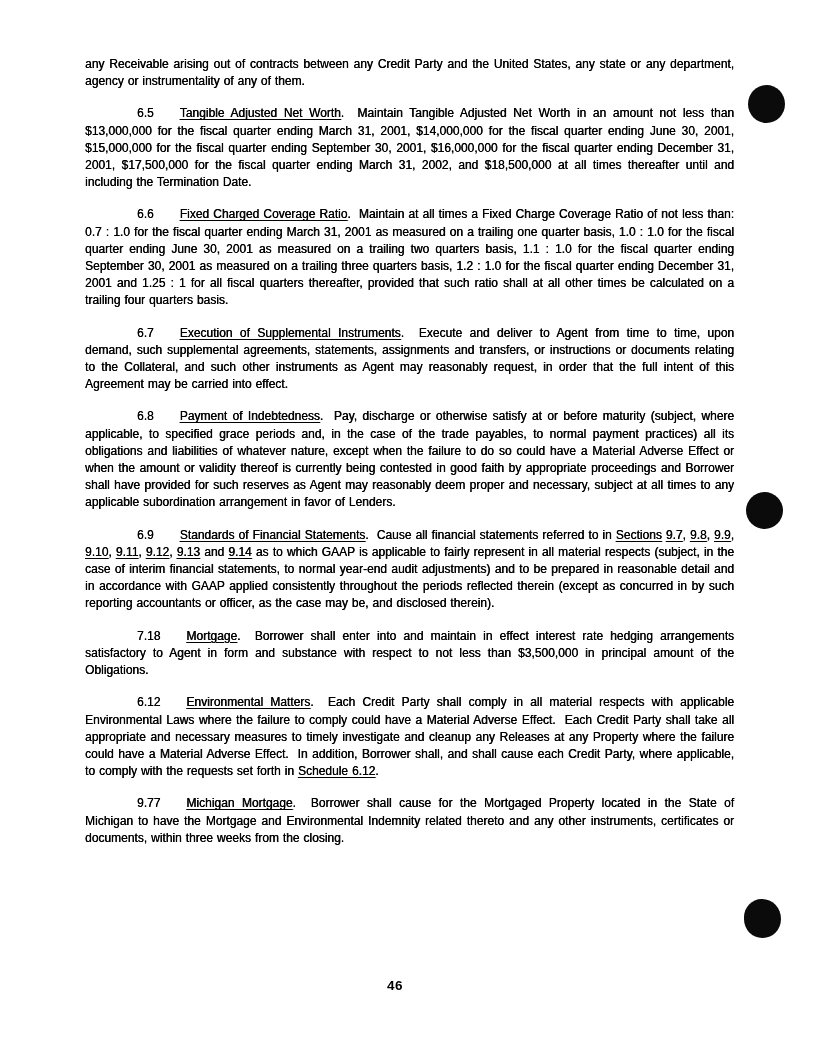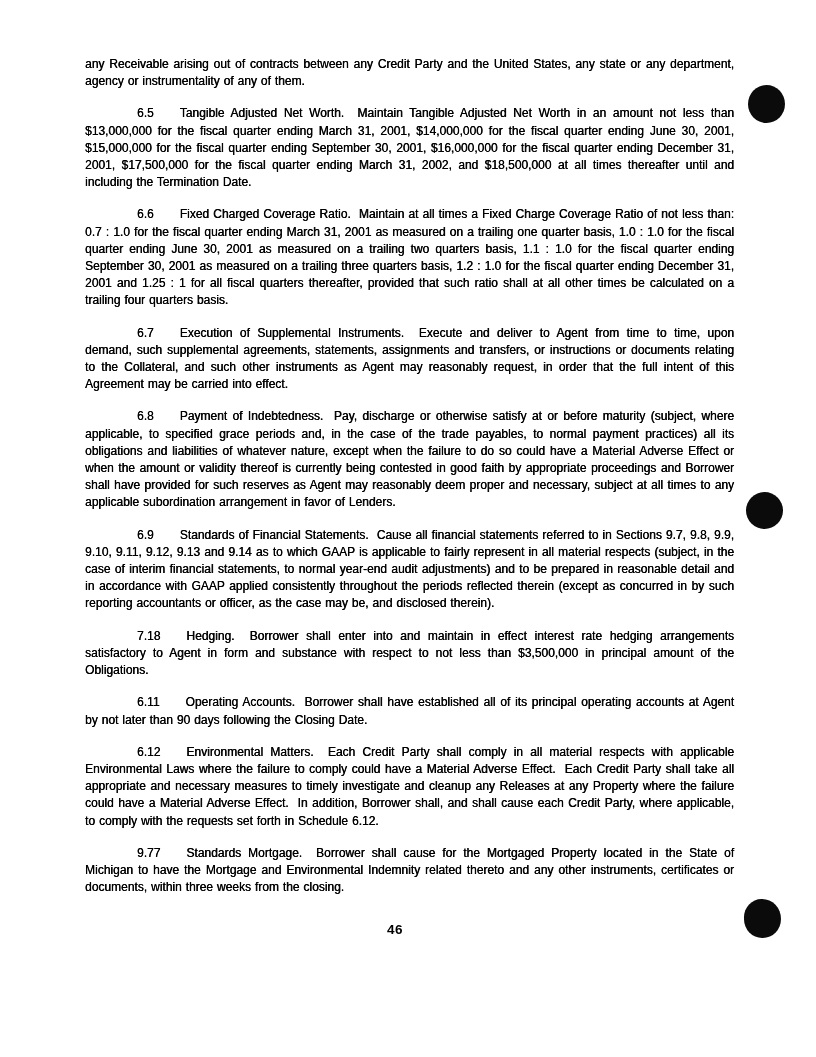--- a/index.html
+++ b/index.html
@@ -20,24 +20,24 @@
     color: #000000;
     font-size: 12px;
     line-height: 17.2px;
     text-align: justify;
     text-shadow: 0.35px 0 0 #000;
     word-spacing: 0.6px;
   }
   .para { margin: 0 0 15px 0; }
   .section { text-indent: 52px; }
   .gap { display: inline-block; width: 26px; }
-  .u { text-underline-offset: 2px; }
+  .u { text-decoration: underline; text-underline-offset: 2px; }
   .page-number {
     position: absolute;
-    left: 85px; width: 620px; top: 922px;
+    left: 85px; width: 620px; top: 978px;
     text-align: center;
     color: #000; font-size: 13.5px; font-weight: 700;
     letter-spacing: 0.5px;
   }
   .hole-punch {
     position: absolute;
     border-radius: 50%;
   }
   .hp-1 { left: 748px; top: 85px;  width: 37px; height: 38px; }
   .hp-2 { left: 746px; top: 492px; width: 37px; height: 37px; }
@@ -55,27 +55,26 @@
     <p class="para section"><span>6.5</span><span class="gap"></span><span class="u">Tangible Adjusted Net Worth</span><span><span>.&nbsp; Maintain Tangible Adjusted Net Worth in an amount not less than $13,000,000 for the fiscal quarter ending March 31, 2001, $14,000,000 for the fiscal quarter ending June 30, 2001, $15,000,000 for the fiscal quarter ending September 30, 2001, $16,000,000 for the fiscal quarter ending December 31, 2001, $17,500,000 for the fiscal quarter ending March 31, 2002, and $18,500,000 at all times thereafter until and including the Termination Date.</span></span></p>
 
     <p class="para section"><span>6.6</span><span class="gap"></span><span class="u">Fixed Charged Coverage Ratio</span><span><span>.&nbsp; Maintain at all times a Fixed Charge Coverage Ratio of not less than: 0.7 : 1.0 for the fiscal quarter ending March 31, 2001 as measured on a trailing one quarter basis, 1.0 : 1.0 for the fiscal quarter ending June 30, 2001 as measured on a trailing two quarters basis, 1.1 : 1.0 for the fiscal quarter ending September 30, 2001 as measured on a trailing three quarters basis, 1.2 : 1.0 for the fiscal quarter ending December 31, 2001 and 1.25 : 1 for all fiscal quarters thereafter, provided that such ratio shall at all other times be calculated on a trailing four quarters basis.</span></span></p>
 
     <p class="para section"><span>6.7</span><span class="gap"></span><span class="u">Execution of Supplemental Instruments</span><span><span>.&nbsp; Execute and deliver to Agent from time to time, upon demand, such supplemental agreements, statements, assignments and transfers, or instructions or documents relating to the Collateral, and such other instruments as Agent may reasonably request, in order that the full intent of this Agreement may be carried into effect.</span></span></p>
 
     <p class="para section"><span>6.8</span><span class="gap"></span><span class="u">Payment of Indebtedness</span><span><span>.&nbsp; Pay, discharge or otherwise satisfy at or before maturity (subject, where applicable, to specified grace periods and, in the case of the trade payables, to normal payment practices) all its obligations and liabilities of whatever nature, except when the failure to do so could have a Material Adverse Effect or when the amount or validity thereof is currently being contested in good faith by appropriate proceedings and Borrower shall have provided for such reserves as Agent may reasonably deem proper and necessary, subject at all times to any applicable subordination arrangement in favor of Lenders.</span></span></p>
 
     <p class="para section"><span>6.9</span><span class="gap"></span><span class="u">Standards of Financial Statements</span><span><span>.&nbsp; Cause all financial statements referred to in </span><span class="u">Sections</span><span> </span><span class="u">9.7</span><span>, </span><span class="u">9.8</span><span>, </span><span class="u">9.9</span><span>, </span><span class="u">9.10</span><span>, </span><span class="u">9.11</span><span>, </span><span class="u">9.12</span><span>, </span><span class="u">9.13</span><span> and </span><span class="u">9.14</span><span> as to which GAAP is applicable to fairly represent in all material respects (subject, in the case of interim financial statements, to normal year-end audit adjustments) and to be prepared in reasonable detail and in accordance with GAAP applied consistently throughout the periods reflected therein (except as concurred in by such reporting accountants or officer, as the case may be, and disclosed therein).</span></span></p>
 
-    <p class="para section"><span>7.18</span><span class="gap"></span><span class="u">Hedging</span><span><span>.&nbsp; Borrower shall enter into and maintain in effect interest rate hedging arrangements satisfactory to Agent in form and substance with respect to not less than $3,500,000 in principal amount of the Obligations.</span></span></p>
+    <p class="para section"><span>7.18</span><span class="gap"></span><span class="u">Mortgage</span><span><span>.&nbsp; Borrower shall enter into and maintain in effect interest rate hedging arrangements satisfactory to Agent in form and substance with respect to not less than $3,500,000 in principal amount of the Obligations.</span></span></p>
 
-    <p class="para section"><span>6.11</span><span class="gap"></span><span class="u">Operating Accounts</span><span><span>.&nbsp; Borrower shall have established all of its principal operating accounts at Agent by not later than 90 days following the Closing Date.</span></span></p>
 
     <p class="para section"><span>6.12</span><span class="gap"></span><span class="u">Environmental Matters</span><span><span>.&nbsp; Each Credit Party shall comply in all material respects with applicable Environmental Laws where the failure to comply could have a Material Adverse Effect.&nbsp; Each Credit Party shall take all appropriate and necessary measures to timely investigate and cleanup any Releases at any Property where the failure could have a Material Adverse Effect.&nbsp; In addition, Borrower shall, and shall cause each Credit Party, where applicable, to comply with the requests set forth in </span><span class="u">Schedule 6.12</span><span>.</span></span></p>
 
-    <p class="para section"><span>9.77</span><span class="gap"></span><span class="u">Standards Mortgage</span><span><span>.&nbsp; Borrower shall cause for the Mortgaged Property located in the State of Michigan to have the Mortgage and Environmental Indemnity related thereto and any other instruments, certificates or documents, within three weeks from the closing.</span></span></p>
+    <p class="para section"><span>9.77</span><span class="gap"></span><span class="u">Michigan Mortgage</span><span><span>.&nbsp; Borrower shall cause for the Mortgaged Property located in the State of Michigan to have the Mortgage and Environmental Indemnity related thereto and any other instruments, certificates or documents, within three weeks from the closing.</span></span></p>
 
   </div>
 
   <div class="page-number">46</div>
 
   <div class="hole-punch hp-1" style="background: rgb(11, 11, 11);"></div>
   <div class="hole-punch hp-2" style="background: rgb(11, 11, 11);"></div>
   <div class="hole-punch hp-3" style="background: rgb(11, 11, 11);"></div>
 
 </div>

